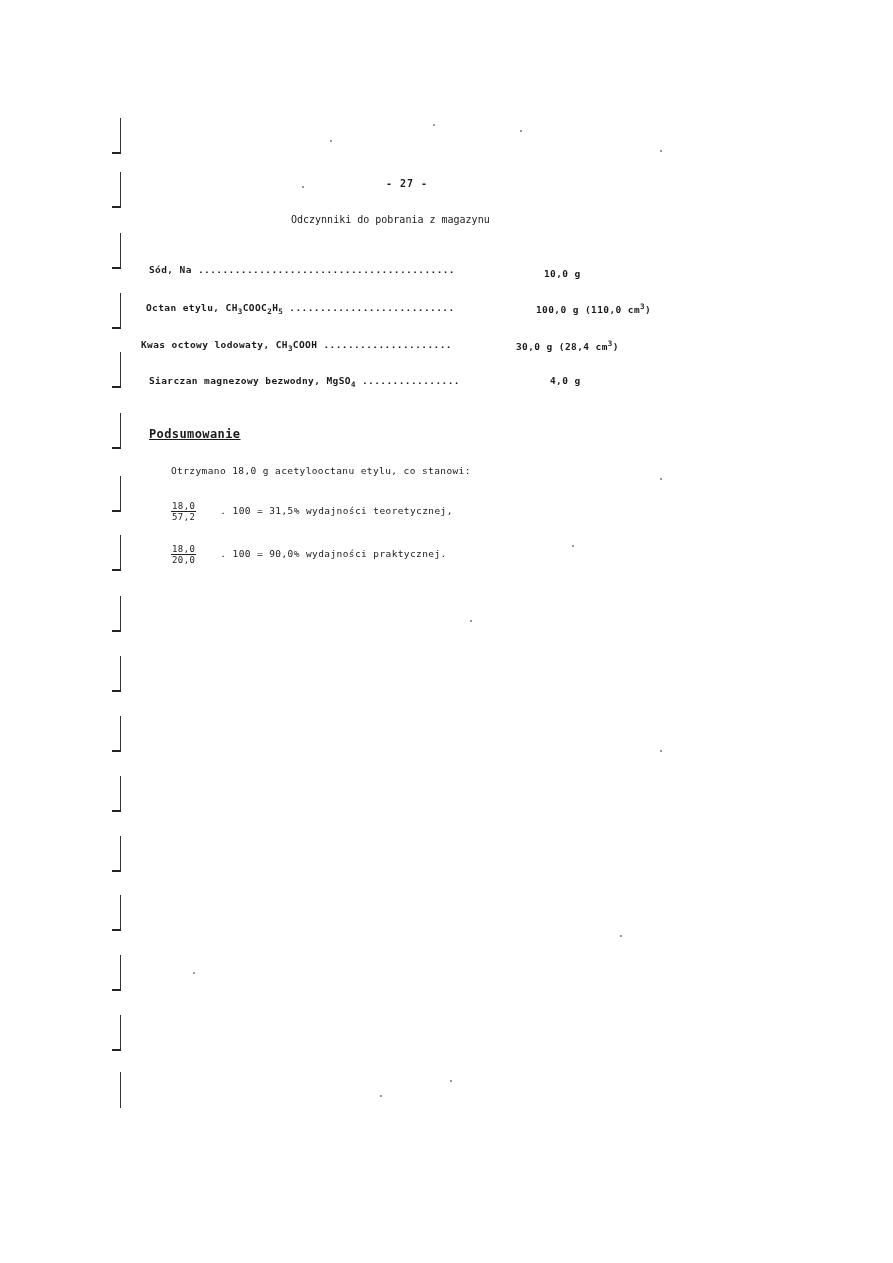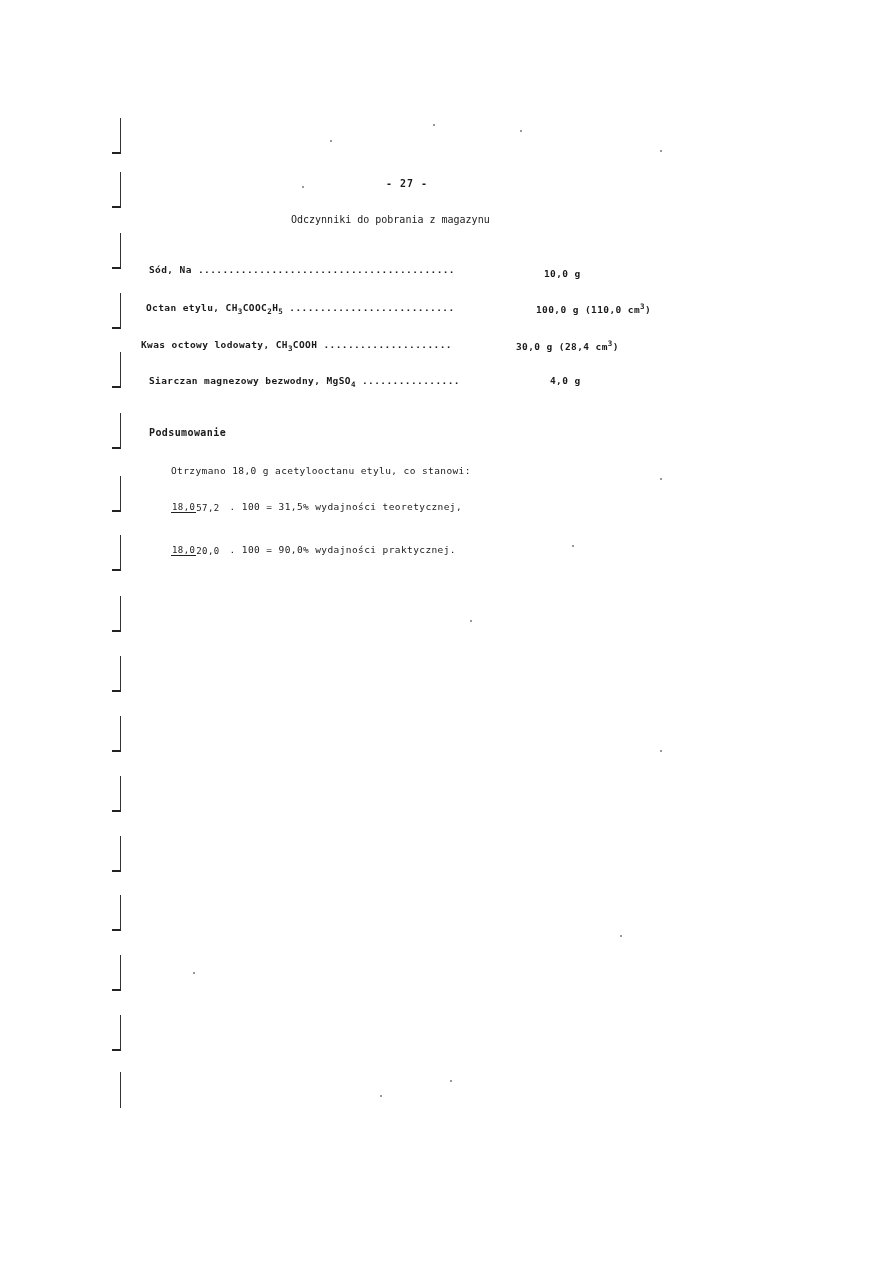--- a/index.html
+++ b/index.html
@@ -13,23 +13,23 @@
     .bracket {
       position: absolute; left: 112px; width: 8px; height: 34px;
       border-right: 1.4px solid #333; border-bottom: 2px solid #222;
     }
     .bracket.last { border-bottom: none; height: 36px; }
     .pagenum { font-size: 10px; font-weight: bold; letter-spacing: 1px; }
     .title { font-size: 10px; font-weight: normal; }
     .row { font-size: 9.5px; font-weight: bold; letter-spacing: 0.4px; }
     .row sub, .val sup { font-size: 7.5px; }
     .val { font-size: 9.5px; font-weight: bold; letter-spacing: 0.4px; }
-    .heading { font-size: 10px; font-weight: bold; letter-spacing: 0.4px; }
+    .heading { font-size: 12px; font-weight: bold; text-decoration: underline; letter-spacing: 0.4px; }
     .line { font-size: 9.5px; font-weight: normal; letter-spacing: 0.4px; }
-    .frac { display: inline-flex; align-items: center; vertical-align: middle; font-size: 9px; line-height: 10px; margin-right: 10px; }
+    .frac { display: inline-flex; flex-direction: column; align-items: center; vertical-align: middle; font-size: 9px; line-height: 10px; margin-right: 24px; }
     .frac .num { border-bottom: 1px solid #222; padding: 0 1px; }
     .speck { position: absolute; width: 2px; height: 2px; background: #777; border-radius: 1px; }
   </style>
 </head>
 <body>
 
 <div class="page">
 
   <div>
     <div class="bracket" style="top:118px"></div>

